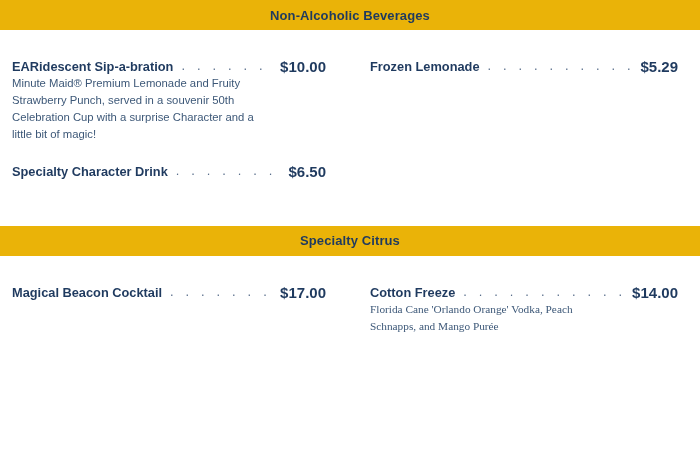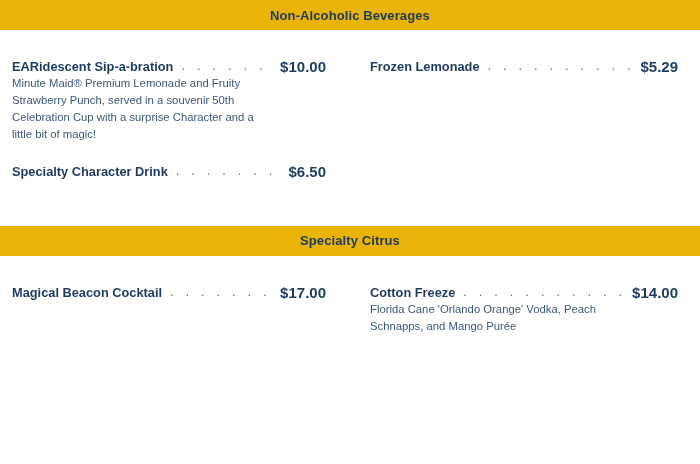--- a/index.html
+++ b/index.html
@@ -77,20 +77,21 @@
   .item-desc {
     font-size: 11.3px;
     line-height: 1.5;
     color: #3d5878;
     margin-top: 0;
     max-width: 262px;
     font-weight: normal;
   }
   .col-right .item-desc {
     max-width: 250px;
+    font-family: Liberation Serif, serif;
   }
   .spacer-28 { height: 28px; }
   .spacer-20 { height: 20px; }
   .spacer-46 { height: 46px; }
 </style>
 </head>
 <body>
 
 <div class="menu">
 

